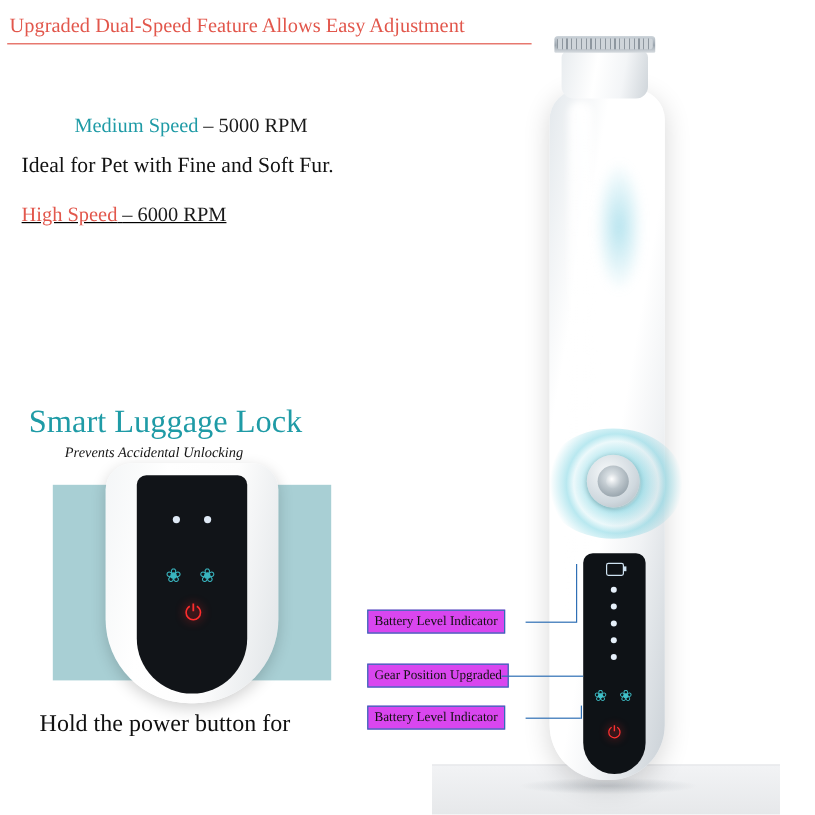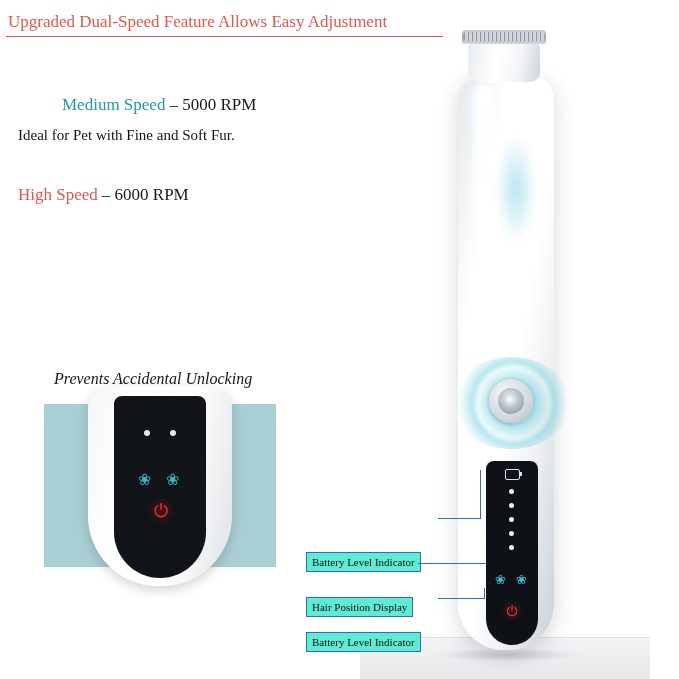--- a/index.html
+++ b/index.html
@@ -49,46 +49,46 @@
   .speed-label.high {
     color: #e2574c;
   }
   .speed-value {
     font-size: 17px;
     color: #1a1a1a;
     font-family: "Liberation Serif", serif;
   }
   .speed-desc {
     position: absolute;
-    font-size: 15px;
+    font-size: 18px;
     color: #121212;
     font-family: "Liberation Serif", serif;
     white-space: nowrap;
   }
 
   #speed-medium { left: 18px; top: 95px; margin-left: 44px; }
   #desc-medium  { left: 18px; top: 127px; }
-  #speed-high   { left: 18px; top: 185px; }
+  #speed-high   { left: 18px; top: 169px; text-decoration: underline; }
   #desc-high    { left: 18px; top: 218px; }
 
   
   .lock-title {
     position: absolute;
     left: 24px;
     top: 336px;
     font-size: 27px;
     color: #1f9ba6;
     font-family: "Liberation Serif", serif;
     white-space: nowrap;
   }
   .lock-sub {
     position: absolute;
     left: 54px;
     top: 370px;
-    font-size: 16px;
+    font-size: 12px;
     color: #151515;
     font-style: italic;
     font-family: "Liberation Serif", serif;
     white-space: nowrap;
   }
   .lock-caption {
     position: absolute;
     left: 33px;
     top: 586px;
     font-size: 20px;
@@ -340,28 +340,27 @@
     top: 648px;
     width: 150px;
     height: 14px;
     background: radial-gradient(ellipse at 50% 50%, rgba(120,130,140,0.30), rgba(120,130,140,0) 70%);
   }
 
   
   .callout {
     position: absolute;
     border: 1px solid #2f6fb5;
-    background: #5eead4;
+    background: #d946ef;
     color: #111111;
     font-size: 11px;
     font-family: "Liberation Serif", serif;
     padding: 2px 5px;
     white-space: nowrap;
     line-height: 14px;
-    margin-top: 44px;
   }
   .leader {
     position: absolute;
     height: 1px;
     background: #2f6fb5;
   }
   .leader-v {
     position: absolute;
     width: 1px;
     background: #2f6fb5;
@@ -379,36 +378,38 @@
     <span class="speed-label">Medium Speed</span>
     <span class="speed-value">–  5000 RPM</span>
   </div>
   <div class="speed-desc" id="desc-medium">Ideal for Pet with Fine and Soft Fur.</div>
 
   <div class="speed-row" id="speed-high">
     <span class="speed-label high">High Speed</span>
     <span class="speed-value">–  6000 RPM</span>
   </div>
 
+  <div class="lock-title">Smart Luggage Lock</div>
   <div class="lock-sub">Prevents Accidental Unlocking</div>
 
   <div class="teal-panel"></div>
 
   <div class="closeup">
     <div class="closeup-body"></div>
     <div class="closeup-screen">
       <div class="cu-dot" style="left:30px;top:34px;"></div>
       <div class="cu-dot" style="left:56px;top:34px;"></div>
       <div class="cu-leaf" style="left:24px;top:74px;">❀</div>
       <div class="cu-leaf" style="left:52px;top:74px;">❀</div>
       <div class="cu-power" style="left:36px;top:104px;">⏻</div>
     </div>
   </div>
 
   <div class="lock-caption">
+    <div>Hold the power button for</div>
   </div>
 
   <div class="base"></div>
   <div class="base-line"></div>
   <div class="base-shadow"></div>
 
   <div class="device">
     <div class="dev-body"></div>
     <div class="dev-neck"></div>
     <div class="dev-blade"></div>
@@ -433,20 +434,20 @@
       <div class="p-leaf" style="left:9px;top:112px;">❀</div>
       <div class="p-leaf" style="left:30px;top:112px;">❀</div>
       <div class="p-power">⏻</div>
     </div>
   </div>
 
   <div class="callout" style="left:306px; top:508px;">Battery Level Indicator</div>
   <div class="leader" style="left:438px; top:518px; width:42px;"></div>
   <div class="leader-v" style="left:480px; top:470px; height:49px;"></div>
 
-  <div class="callout" style="left:306px; top:553px;">Hair Position Display</div>
+  <div class="callout" style="left:306px; top:553px;">Gear Position Upgraded</div>
   <div class="leader" style="left:418px; top:563px; width:68px;"></div>
 
   <div class="callout" style="left:306px; top:588px;">Battery Level Indicator</div>
   <div class="leader" style="left:438px; top:598px; width:46px;"></div>
   <div class="leader-v" style="left:484px; top:588px; height:11px;"></div>
 
 </div>
 
 </body></html>

